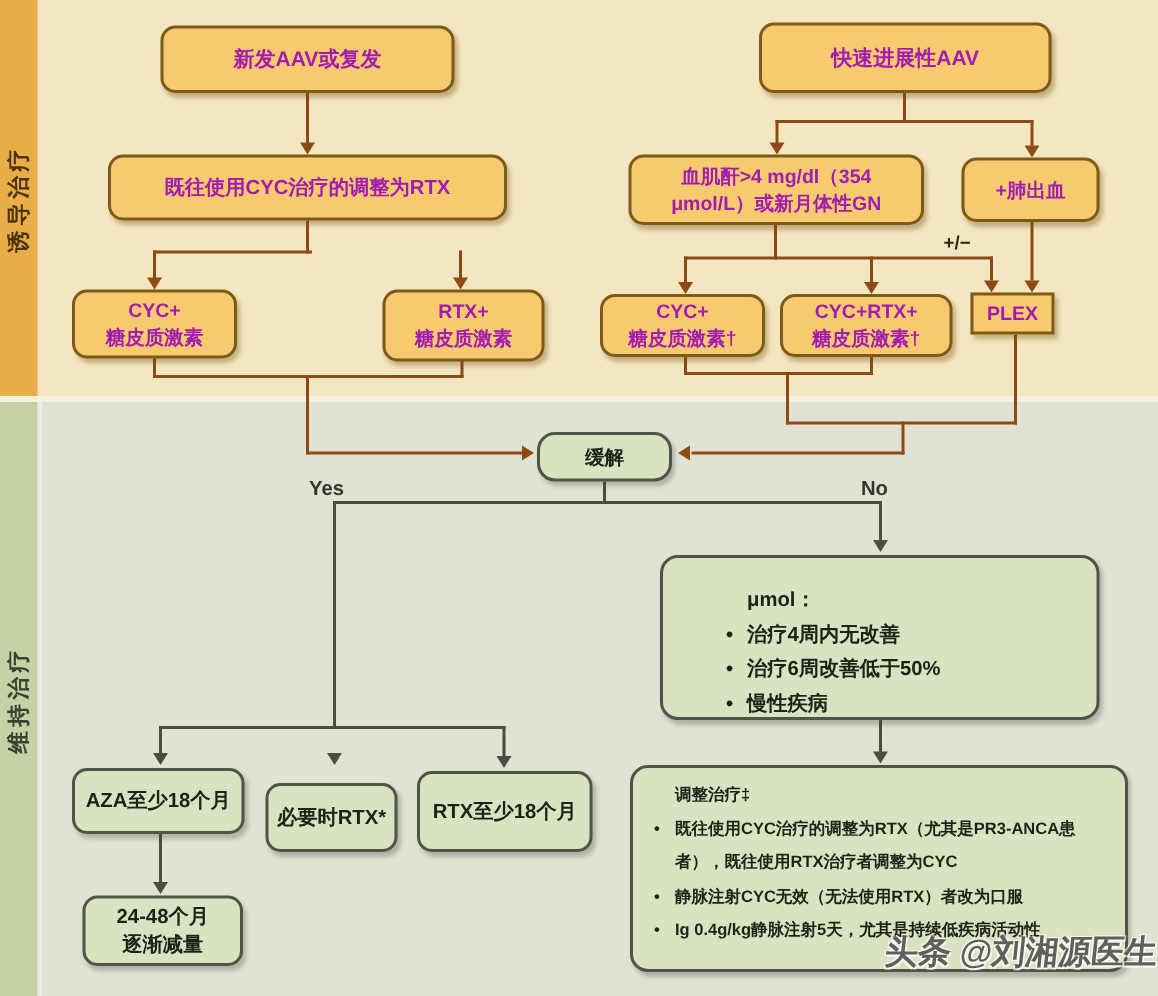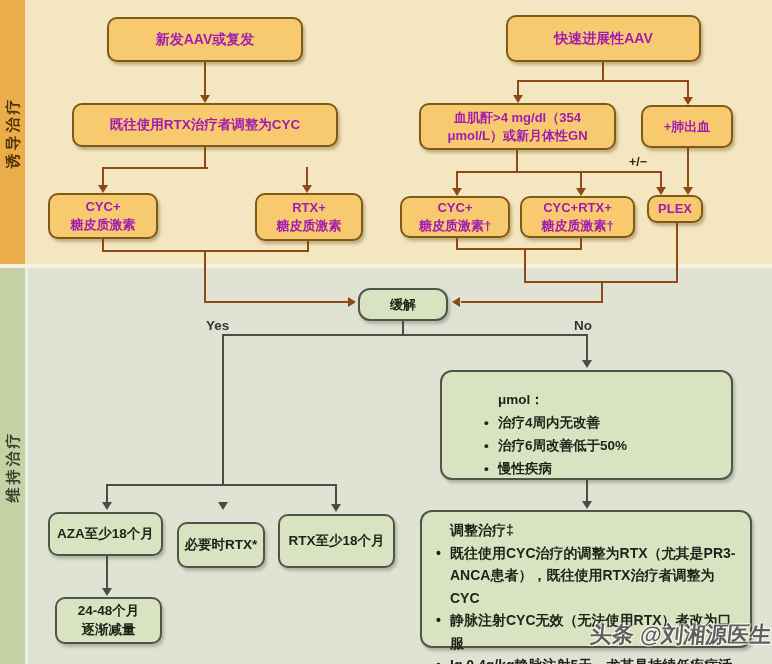--- a/index.html
+++ b/index.html
@@ -113,21 +113,21 @@
   <div class="ad gray" style="left:331px;top:504px"></div>
   <div class="lv gray" style="left:106px;top:556px;height:33px"></div>
   <div class="ad gray" style="left:102px;top:588px"></div>
   <div class="lv gray" style="left:586px;top:480px;height:22px"></div>
   <div class="ad gray" style="left:582px;top:501px"></div>
 
   <div class="node orange lg" style="left:107px;top:17px;width:196px;height:45px">
     <span>新发AAV或复发</span>
   </div>
   <div class="node orange" style="left:72px;top:103px;width:266px;height:44px;font-size:13.5px">
-    <span>既往使用RTX治疗者调整为CYC</span>
+    <span>既往使用CYC治疗的调整为RTX</span>
   </div>
   <div class="node orange" style="left:48px;top:193px;width:110px;height:46px">
     <span>CYC+</span>
     <span>糖皮质激素</span>
   </div>
   <div class="node orange" style="left:255px;top:193px;width:108px;height:48px">
     <span>RTX+</span>
     <span>糖皮质激素</span>
   </div>
   <div class="node orange lg" style="left:506px;top:15px;width:195px;height:47px">
@@ -141,21 +141,21 @@
     <span>+肺出血</span>
   </div>
   <div class="node orange" style="left:400px;top:196px;width:110px;height:42px">
     <span>CYC+</span>
     <span>糖皮质激素†</span>
   </div>
   <div class="node orange" style="left:520px;top:196px;width:115px;height:42px">
     <span>CYC+RTX+</span>
     <span>糖皮质激素†</span>
   </div>
-  <div class="node orange" style="left:647px;top:195px;width:56px;height:28px;border-radius:10px">
+  <div class="node orange" style="left:647px;top:195px;width:56px;height:28px;border-radius:0">
     <span>PLEX</span>
   </div>
 
   <div class="node green" style="left:358px;top:288px;width:90px;height:33px;border-radius:12px">
     <span>缓解</span>
   </div>
 
   <div class="node green panel" style="left:440px;top:370px;width:293px;height:110px;padding:16px 14px 0 56px;font-size:13.5px;line-height:23px">
     <span class="p-title">μmol：</span>
     <div class="bullet">
@@ -165,21 +165,21 @@
     <div class="bullet">
         <span class="dot">•</span>
         <span>治疗6周改善低于50%</span>
       </div>
     <div class="bullet">
         <span class="dot">•</span>
         <span>慢性疾病</span>
       </div>
   </div>
 
-  <div class="node green panel" style="left:420px;top:510px;width:332px;height:138px;padding:7px 12px 0 28px;font-size:14px;line-height:22.5px">
+  <div class="node green panel" style="left:420px;top:510px;width:332px;height:138px;padding:7px 12px 0 28px;font-size:11px;line-height:22.5px">
     <span class="p-title">调整治疗‡</span>
     <div class="bullet">
         <span class="dot">•</span>
         <span>既往使用CYC治疗的调整为RTX（尤其是PR3-ANCA患者），既往使用RTX治疗者调整为CYC</span>
       </div>
     <div class="bullet">
         <span class="dot">•</span>
         <span>静脉注射CYC无效（无法使用RTX）者改为口服</span>
       </div>
     <div class="bullet">

